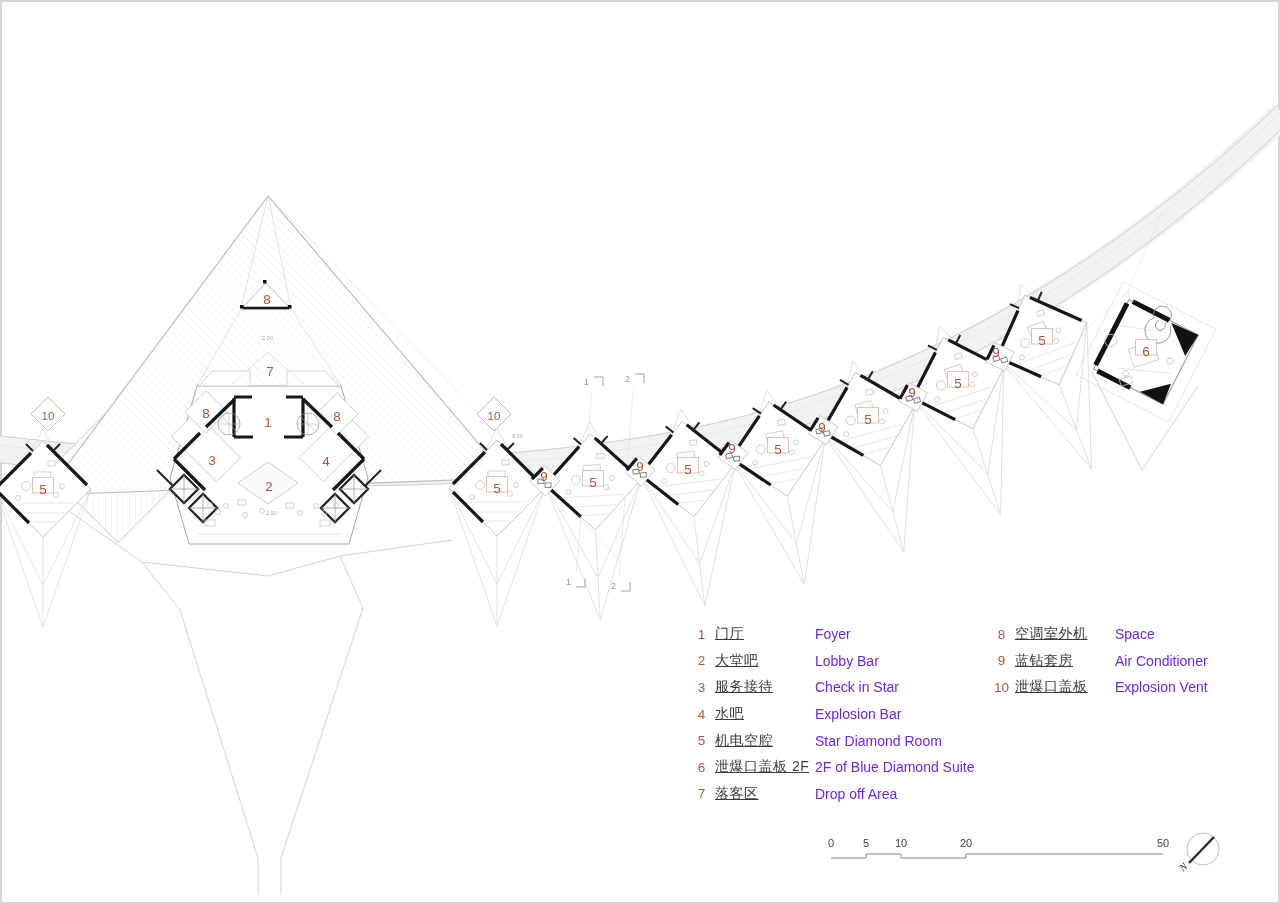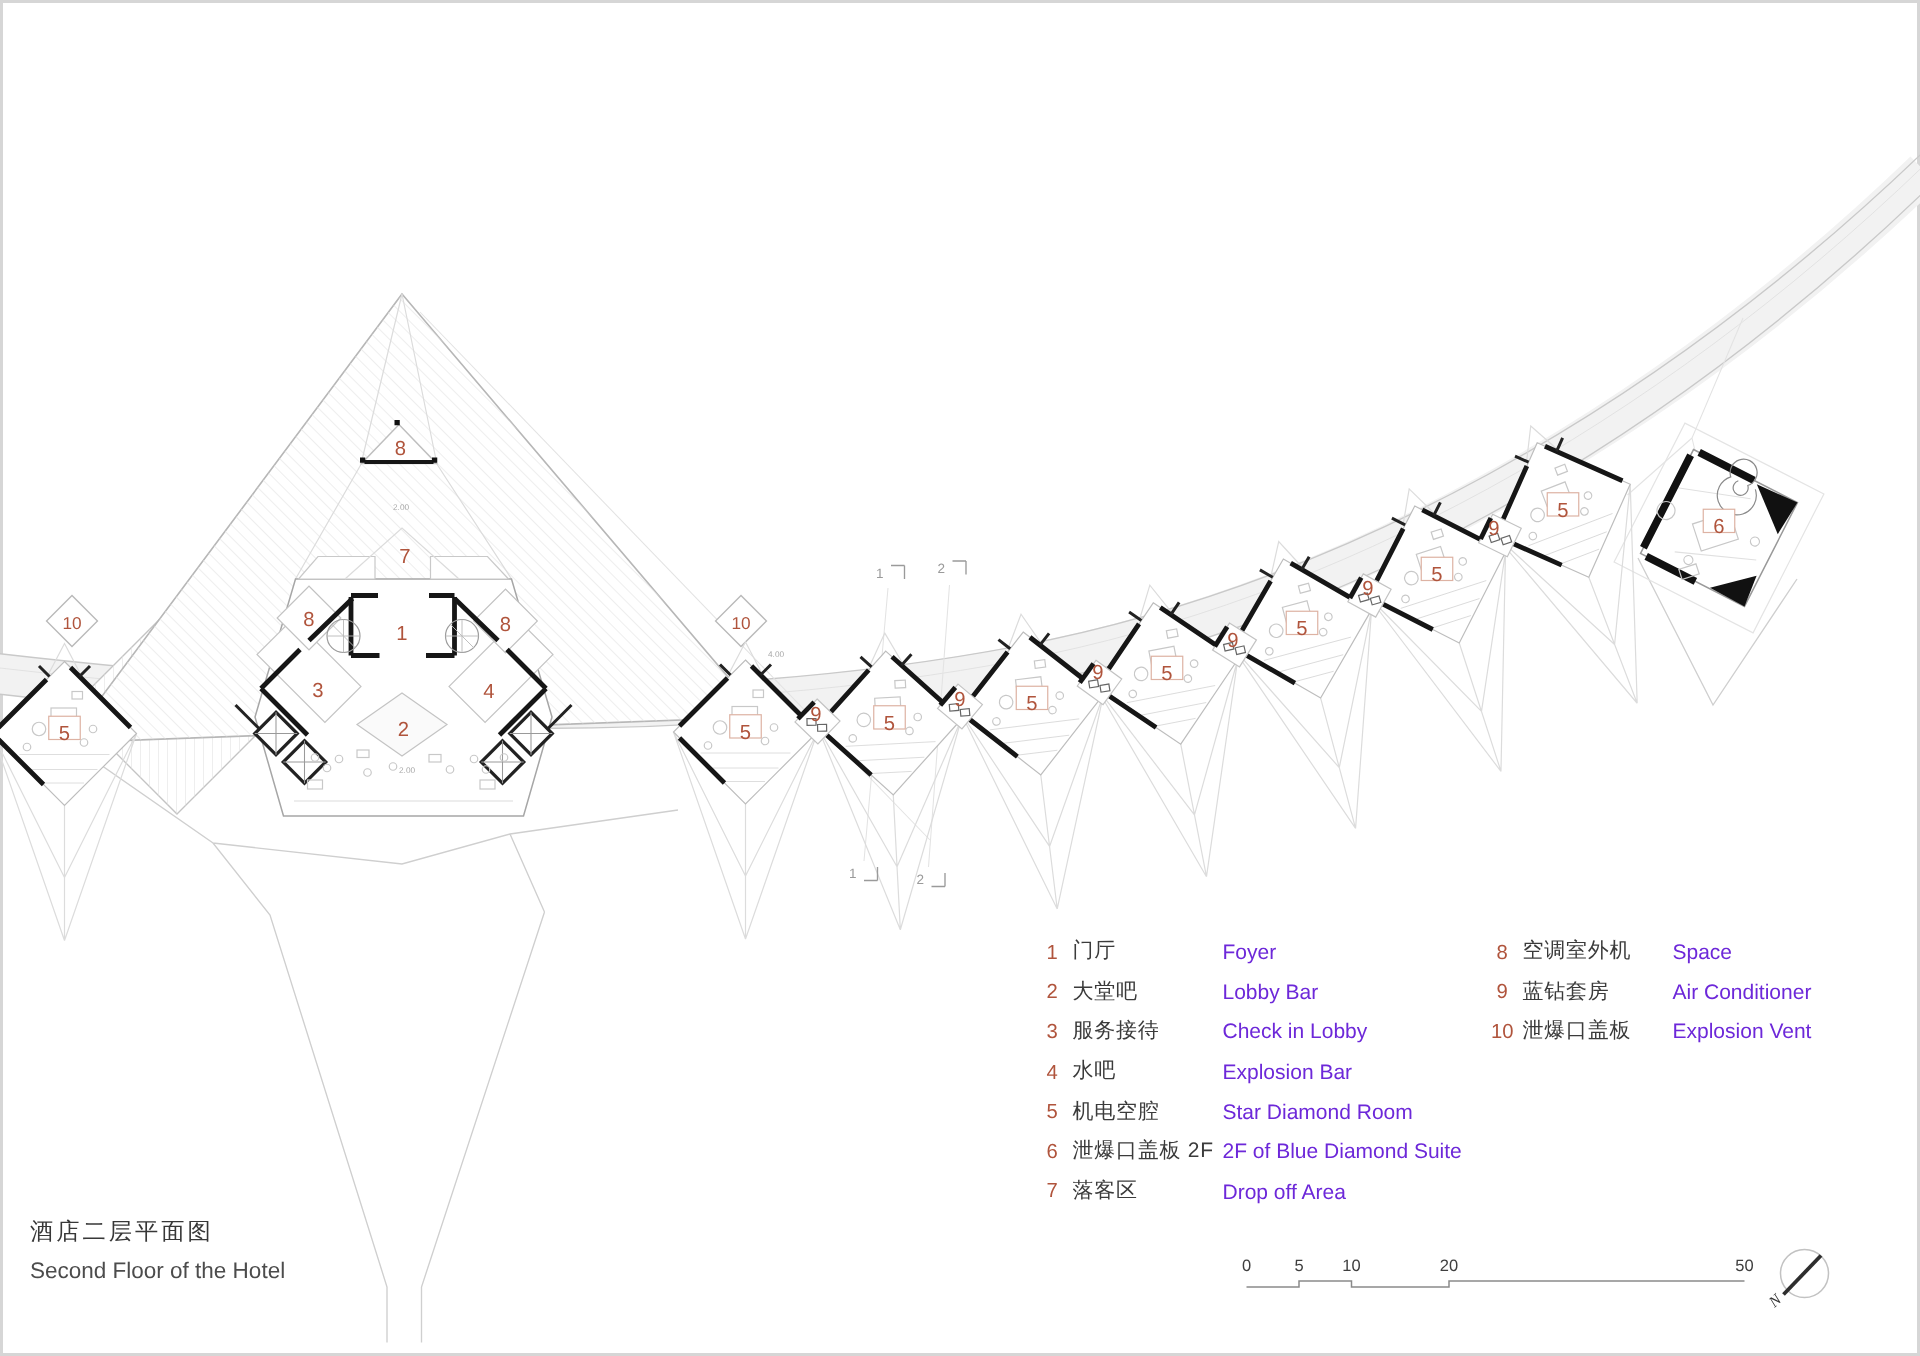--- a/index.html
+++ b/index.html
@@ -5,21 +5,21 @@
   :root{--accent:#b0543c;}
   html,body{margin:0;padding:0;background:#fff;}
   body{font-family:"Liberation Sans","DejaVu Sans",sans-serif;}
   #page{position:relative;width:1280px;height:904px;background:#fff;overflow:hidden;}
   #plan-svg{position:absolute;left:0;top:0;}
   .legend{position:absolute;font-size:14px;color:#3b3b3b;}
   #legend-left{left:688px;top:621px;width:330px;}
   #legend-right{left:988px;top:621px;width:280px;}
   .lg-row{display:grid;grid-template-columns:27px 100px auto;align-items:center;height:26.6px;}
   .lg-num{color:var(--accent);text-align:center;font-size:13.5px;}
-  .lg-cn{letter-spacing:.5px;}
+  .lg-cn{letter-spacing:.5px;text-decoration:underline;}
   .lg-en{color:#6d28d9;}
   #title{position:absolute;left:20px;top:811px;}
   .t-cn{font-size:15.5px;color:#373737;letter-spacing:2px;}
   .t-en{font-size:15px;color:#4c4c4c;margin-top:7px;}
   
   .lnA{stroke:#dcdcdc;stroke-width:.8;fill:none;}
   .lnB{stroke:#cfcfcf;stroke-width:.9;fill:none;}
   .lnC{stroke:#e3e3e3;stroke-width:.7;fill:none;}
   .wall{stroke:#161616;stroke-width:3.2;fill:none;}
   .wall2{stroke:#222;stroke-width:2;fill:none;}
@@ -392,21 +392,21 @@
         <span class="lg-en">Foyer</span>
       </div>
     <div class="lg-row">
         <span class="lg-num">2</span>
         <span class="lg-cn">大堂吧</span>
         <span class="lg-en">Lobby Bar</span>
       </div>
     <div class="lg-row">
         <span class="lg-num">3</span>
         <span class="lg-cn">服务接待</span>
-        <span class="lg-en">Check in Lobby</span>
+        <span class="lg-en">Check in Star</span>
       </div>
     <div class="lg-row">
         <span class="lg-num">4</span>
         <span class="lg-cn">水吧</span>
         <span class="lg-en">Explosion Bar</span>
       </div>
     <div class="lg-row">
         <span class="lg-num">5</span>
         <span class="lg-cn">机电空腔</span>
         <span class="lg-en">Star Diamond Room</span>
@@ -433,18 +433,14 @@
         <span class="lg-cn">蓝钻套房</span>
         <span class="lg-en">Air Conditioner</span>
       </div>
     <div class="lg-row">
         <span class="lg-num">10</span>
         <span class="lg-cn">泄爆口盖板</span>
         <span class="lg-en">Explosion Vent</span>
       </div>
   </div>
 
-  <div id="title">
-    <div class="t-cn">酒店二层平面图</div>
-    <div class="t-en">Second Floor of the Hotel</div>
-  </div>
 
 </div>
 
 </body></html>

